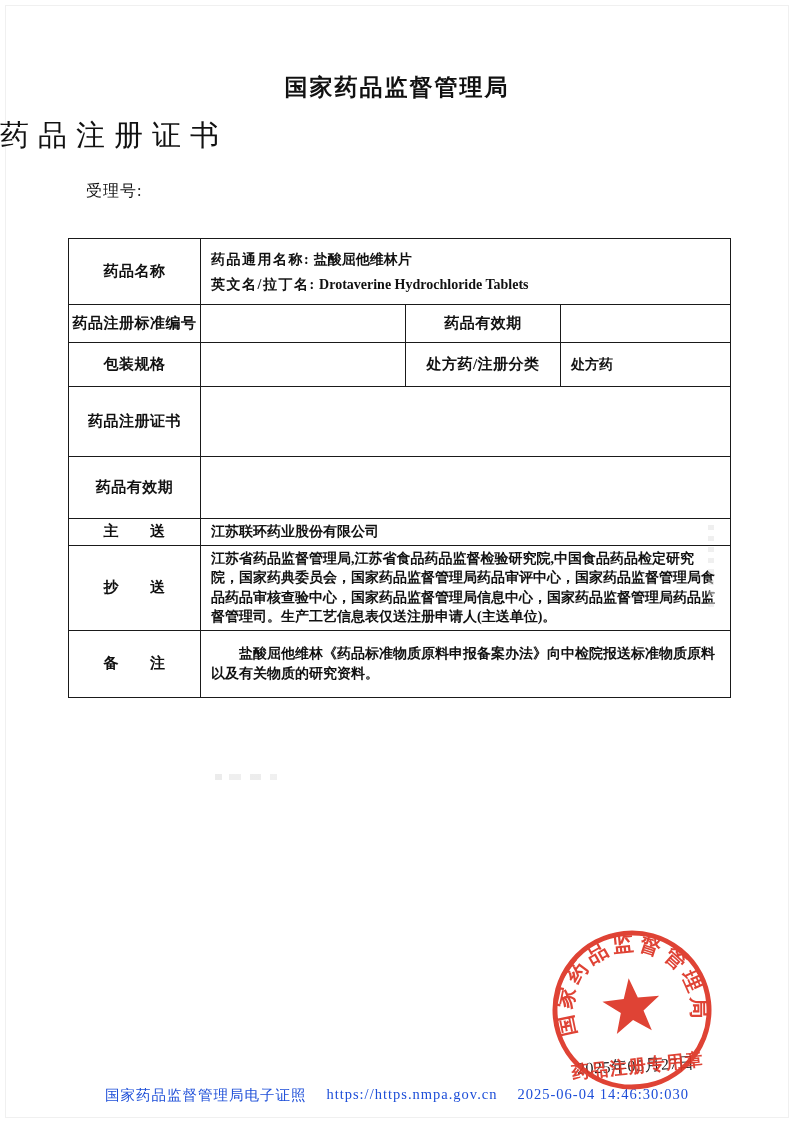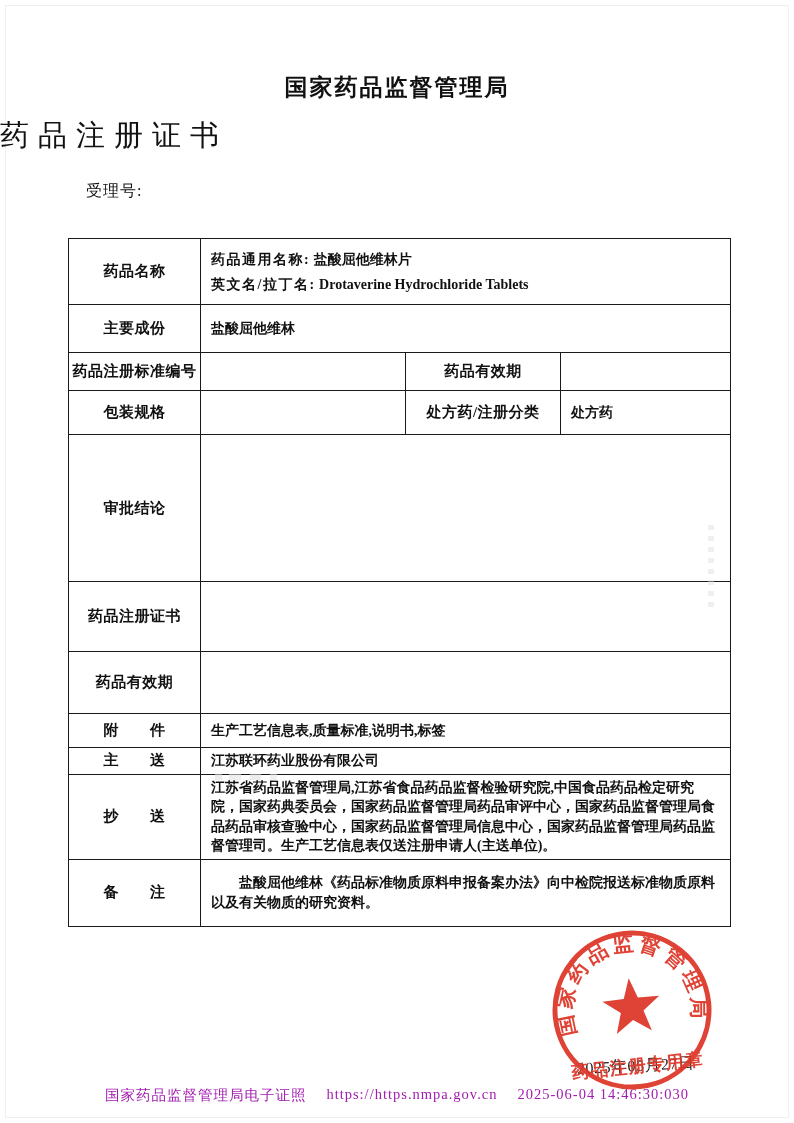--- a/index.html
+++ b/index.html
@@ -63,21 +63,21 @@
   }
   .stamp-date{
     position:absolute;left:577px;top:1056px;
     font-size:16px;letter-spacing:0.5px;color:#1c1c1c;
     transform:rotate(-3deg);
     z-index:2;
   }
   .footer{
     position:absolute;top:1086px;left:0;right:0;
     display:flex;justify-content:center;gap:20px;
-    color:#a21caf;font-size:14.5px;letter-spacing:1px;
+    color:#1d4ed8;font-size:14.5px;letter-spacing:1px;
     z-index:1;
   }
   .artifact-approval{
     position:absolute;left:215px;top:774px;width:88px;height:6px;
     background:linear-gradient(90deg,#dcdcdc 0 8%,transparent 8% 16%,#e2e2e2 16% 30%,transparent 30% 40%,#dedede 40% 52%,transparent 52% 62%,#e4e4e4 62% 70%,transparent 70% 100%);
     opacity:.55;
   }
   .artifact-conclusion{
     position:absolute;left:708px;top:525px;width:6px;height:88px;
     background:repeating-linear-gradient(180deg,#dcdcdc 0 5px,transparent 5px 11px);
@@ -113,61 +113,49 @@
           <span class="sub-label">药品通用名称:</span>
           <span>盐酸屈他维林片</span>
         </div>
         <div class="name-line">
           <span class="sub-label">英文名/拉丁名:</span>
           <span>Drotaverine Hydrochloride Tablets</span>
         </div>
       </td>
     </tr>
 
-    <tr class="h48">
-      <td class="label">主要成份</td>
-      <td class="value" colspan="3">盐酸屈他维林</td>
-    </tr>
 
 
 
     <tr class="h38">
       <td class="label">药品注册标准编号</td>
       <td class="value"></td>
       <td class="label">药品有效期</td>
       <td class="value"></td>
     </tr>
 
     <tr class="h44">
       <td class="label">包装规格</td>
       <td class="value"></td>
       <td class="label">处方药/注册分类</td>
       <td class="value">处方药</td>
     </tr>
 
-    <tr class="h147">
-      <td class="label">审批结论</td>
-      <td class="value" colspan="3"></td>
-    </tr>
 
     <tr class="h70">
       <td class="label">药品注册证书</td>
       <td class="value" colspan="3"></td>
     </tr>
 
     <tr class="h62">
       <td class="label">药品有效期</td>
       <td class="value" colspan="3"></td>
     </tr>
 
 
-    <tr class="h34">
-      <td class="label">附　　件</td>
-      <td class="value" colspan="3">生产工艺信息表,质量标准,说明书,标签</td>
-    </tr>
 
     <tr class="h33">
       <td class="label">主　　送</td>
       <td class="value" colspan="3">江苏联环药业股份有限公司</td>
     </tr>
 
     <tr class="h74">
       <td class="label">抄　　送</td>
       <td class="value" colspan="3">江苏省药品监督管理局,江苏省食品药品监督检验研究院,中国食品药品检定研究院，国家药典委员会，国家药品监督管理局药品审评中心，国家药品监督管理局食品药品审核查验中心，国家药品监督管理局信息中心，国家药品监督管理局药品监督管理司。生产工艺信息表仅送注册申请人(主送单位)。</td>
     </tr>

